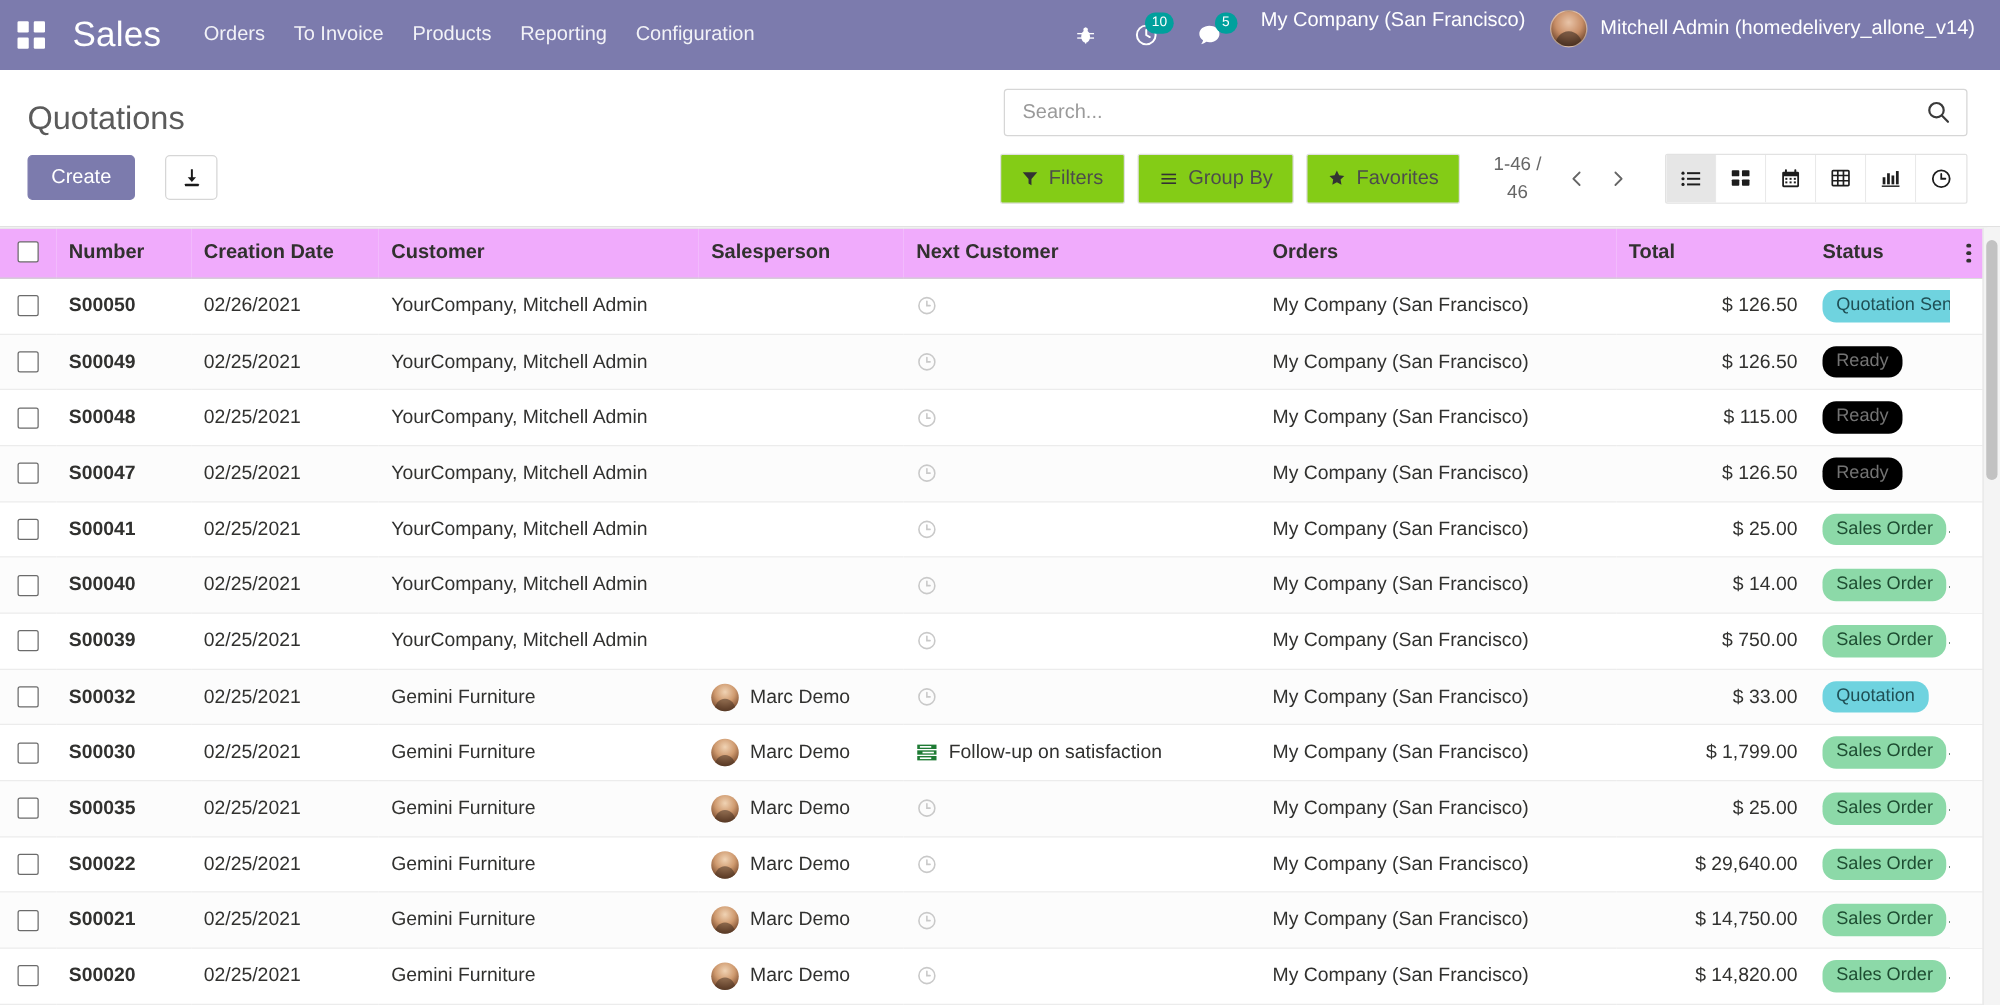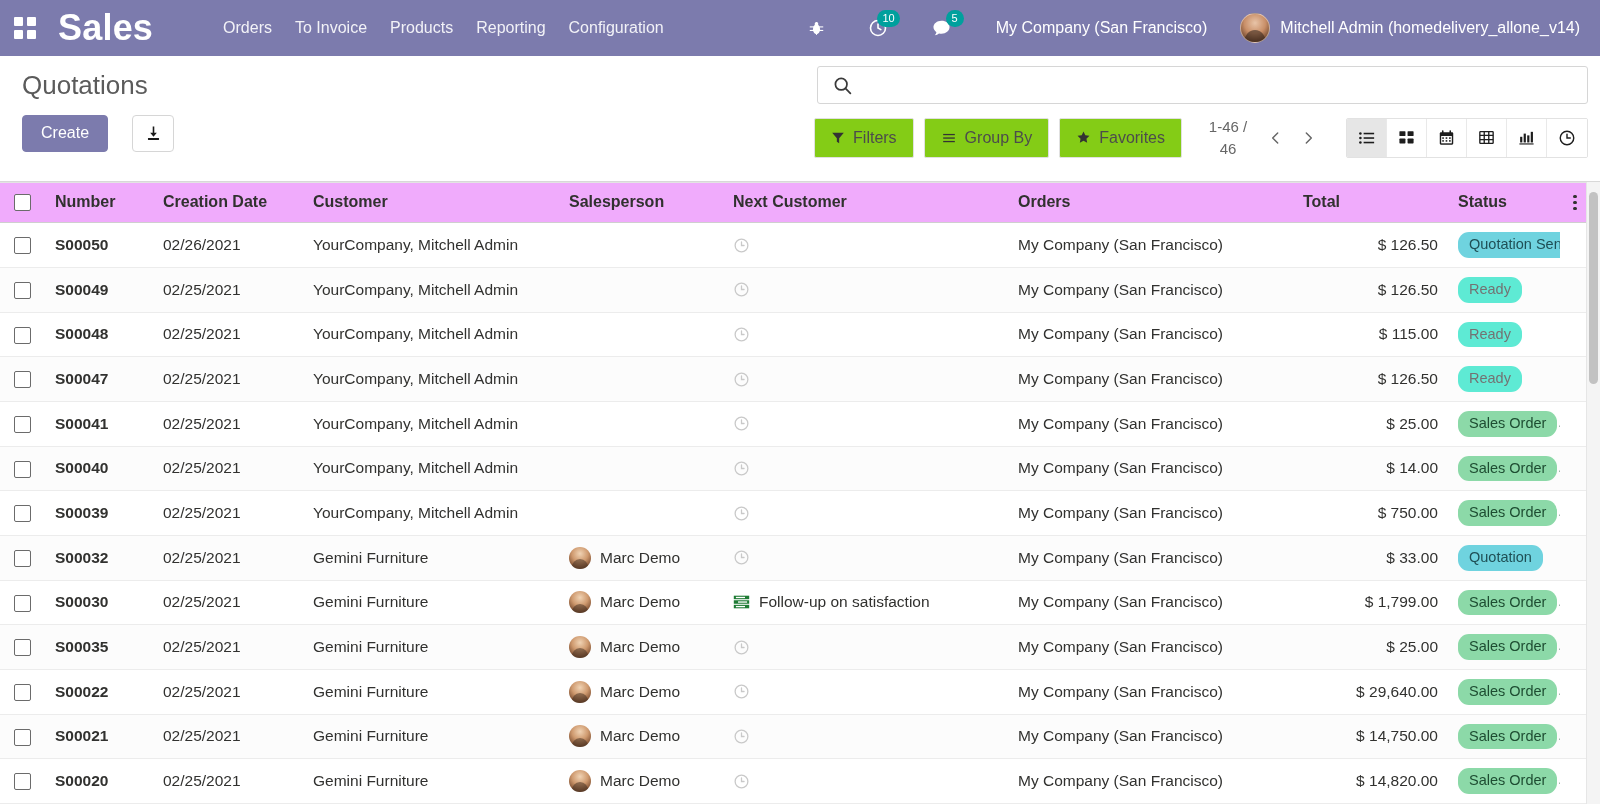--- a/index.html
+++ b/index.html
@@ -28,42 +28,42 @@
     display: grid;
     grid-template-columns: 9px 9px;
     grid-template-rows: 9px 9px;
     gap: 4px;
     margin-right: 22px;
     cursor: pointer;
     flex: 0 0 auto;
   }
   .apps-grid span { background: #ffffff; border-radius: 1px; display:block; }
   .brand {
-    font-size: 36px;
-    font-weight: 700;
+    font-size: 28px;
+    font-weight: 400;
     letter-spacing: 0.2px;
-    margin-right: 68px;
+    margin-right: 32px;
     color: #fff;
     cursor: pointer;
     line-height: 1;
   }
   .menu-items { display: flex; align-items: center; gap: 19px; }
   .menu-item {
     font-size: 16px;
     color: #f2f2f7;
     cursor: pointer;
     white-space: nowrap;
     padding: 4px 2px;
   }
 
   .nav-right {
     margin-left: auto;
     display: flex;
-    align-items: center;
-    gap: 17px;
+    align-items: flex-start;
+    gap: 4px;
   }
   .nav-icon-btn {
     position: relative;
     display: flex; align-items: center; justify-content: center;
     cursor: pointer;
     padding: 0 13px;
     height: 40px;
   }
   .badge-count {
     position: absolute;
@@ -105,23 +105,23 @@
     background: #2e2119;
     border-radius: 50% 50% 0 0 / 70% 70% 0 0;
     opacity: .55;
   }
   .user-name { font-size: 16px; color: #fff; white-space: nowrap; }
 
   
   .control-panel {
     background: #fff;
     border-bottom: 1px solid #d8d8d8;
-    padding: 10px 12px 12px 14px;
+    padding: 10px 26px 12px 14px;
     display: flex;
-    align-items: flex-start;
+    align-items: center;
     position: relative;
     height: 126px;
   }
   .cp-left { display: flex; flex-direction: column; }
   .page-title {
     font-size: 26px;
     font-weight: 400;
     color: #5b5b5b;
     line-height: 1.2;
     margin: 4px 0 14px 8px;
@@ -307,21 +307,21 @@
 
   .badge {
     display: inline-block;
     padding: 4px 11px 5px 11px;
     border-radius: 11px;
     font-size: 14.5px;
     line-height: 1.15;
     white-space: nowrap;
   }
   .badge.info    { background: #6FD3DF; color: #1f4f55; }
-  .badge.muted   { background: #5eead4; color: #737373; }
+  .badge.muted   { background: #000000; color: #737373; }
   .badge.success { background: #8CD9A8; color: #1e4d32; }
 
   
   .th-opts {
     width: 30px;
     padding: 0 !important;
     position: relative;
   }
   .dots-v {
     display: flex; flex-direction: column; gap: 2.5px;
@@ -413,20 +413,21 @@
         <svg width="19" height="19" viewBox="0 0 24 24" fill="#1a1a1a">
           <path d="M11 3h2v8h3.2L12 16 7.8 11H11z"></path>
           <rect x="5" y="17.6" width="14" height="2.6" rx="0.5"></rect>
         </svg>
       </button>
     </div>
   </div>
 
   <div class="cp-right">
     <div class="searchbar">
+      <input type="text" placeholder="Search..." style="">
       <svg width="21" height="21" viewBox="0 0 24 24" fill="none" stroke="#3a3a3a" stroke-width="2">
         <circle cx="10.5" cy="10.5" r="6.6"></circle>
         <path d="M15.4 15.4 L21 21" stroke-linecap="round"></path>
       </svg>
     </div>
 
     <div class="cp-toolbar">
       <button class="dropdown-btn">
         <svg width="14" height="14" viewBox="0 0 24 24" fill="#333">
           <path d="M2 3h20l-8 9.4V21l-4-2.4v-6.2z"></path>

